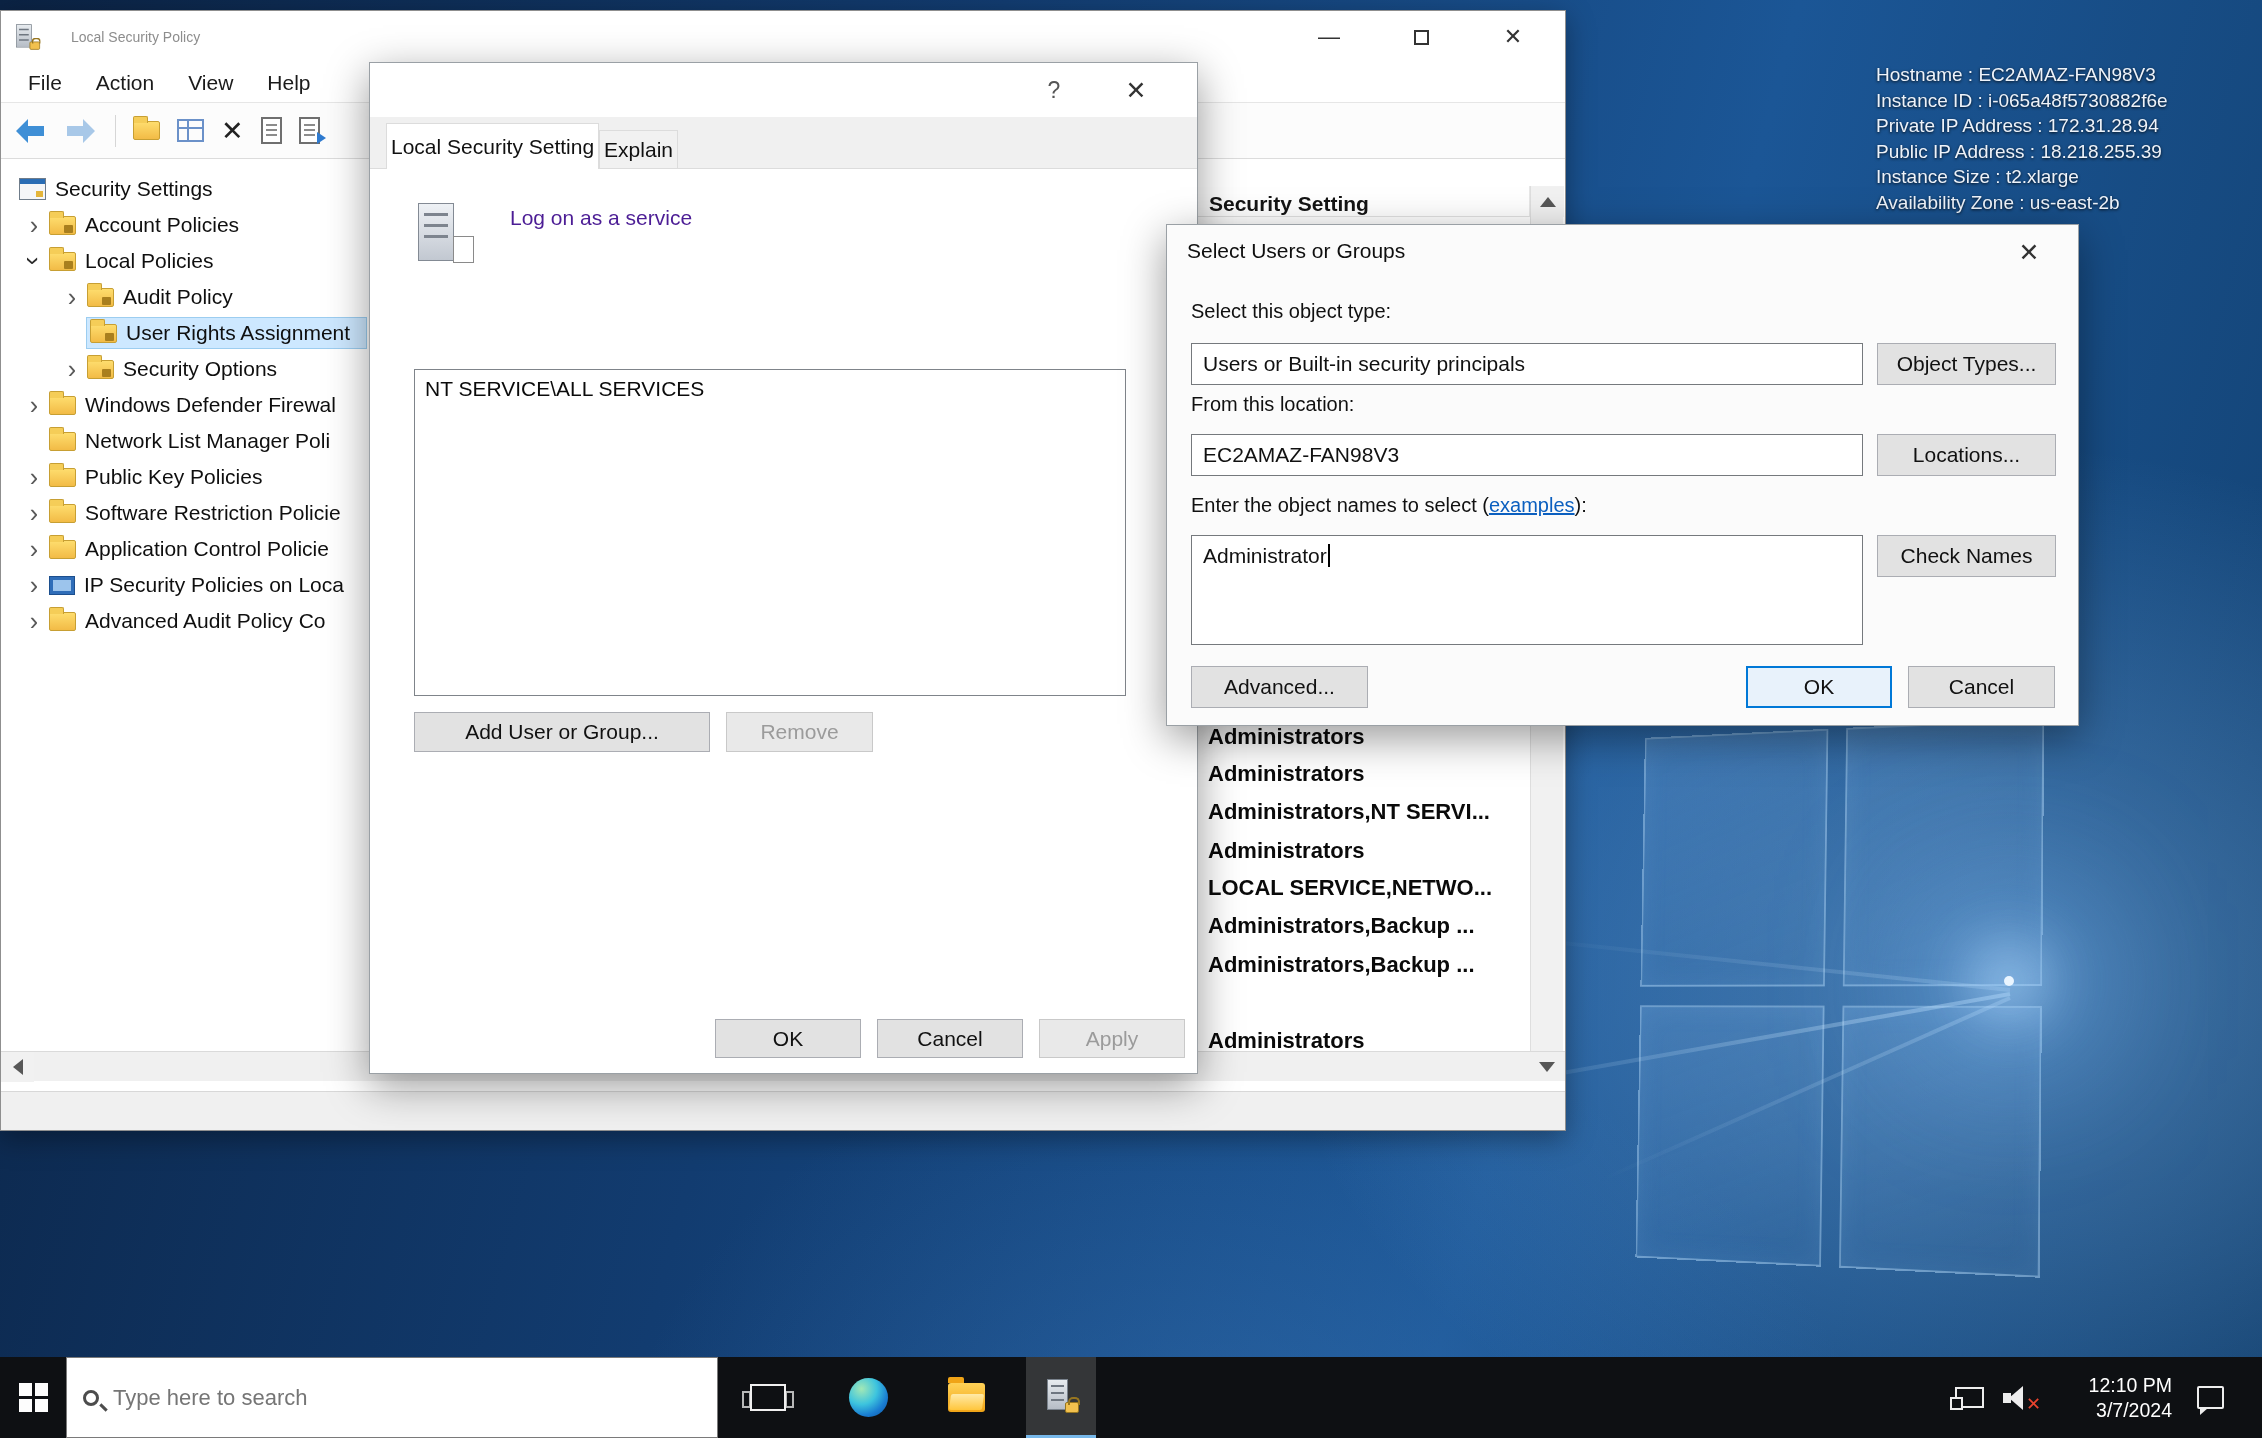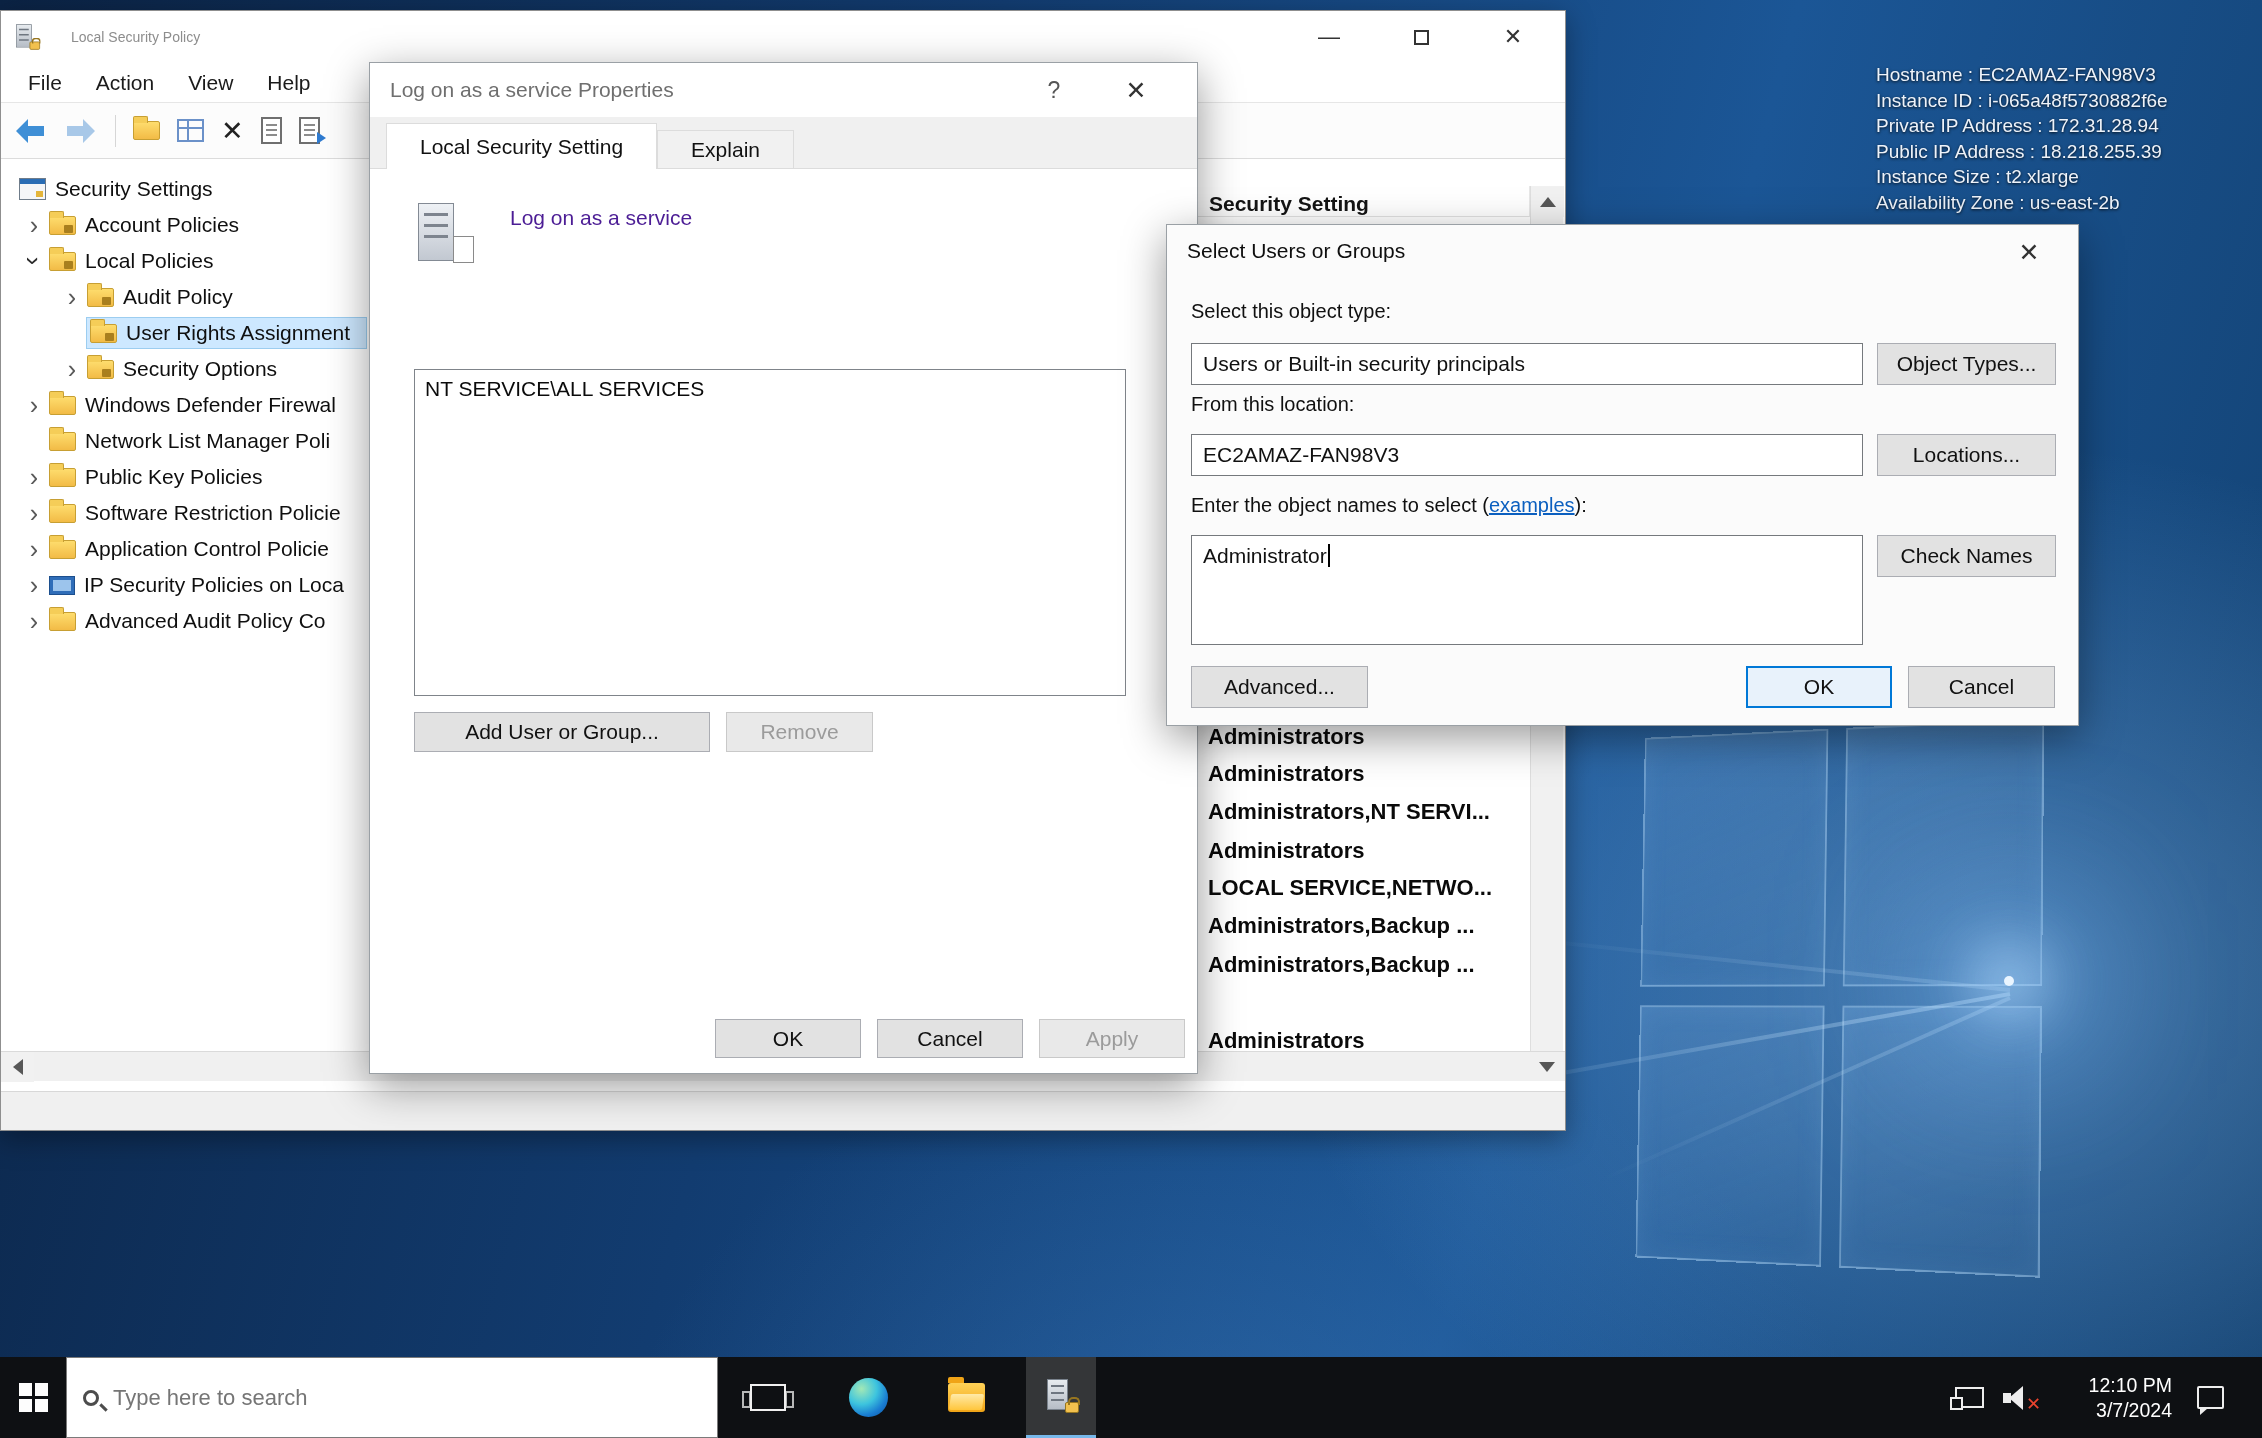--- a/index.html
+++ b/index.html
@@ -90,21 +90,21 @@
 
   
   .dialog { position:absolute; background:#fff; border:1px solid #9aa0a5; box-shadow:0 12px 40px rgba(0,0,0,.4); }
   .dlg-title { position:absolute; left:0; right:0; top:0; height:54px; display:flex; align-items:center; padding-left:20px; font-size:21px; }
   .dlg-close { position:absolute; top:0; width:66px; height:54px; display:flex; align-items:center; justify-content:center; font-size:25px; color:#333; }
   .dlg-help { position:absolute; top:0; width:50px; height:54px; display:flex; align-items:center; justify-content:center; font-size:23px; color:#555; }
 
   .props-dialog { left:369px; top:62px; width:829px; height:1012px; z-index:20; }
   .props-dialog .dlg-title { color:#6f6f6f; }
   .tabstrip { position:absolute; left:0; right:0; top:54px; height:52px; background:#f0f0f0; border-bottom:1px solid #dcdcdc; display:flex; align-items:flex-end; padding-left:16px; }
-  .tab { font-size:21px; color:#111; display:flex; align-items:center; padding:0 33px; }
+  .tab { font-size:21px; color:#111; display:flex; align-items:center; padding:0 4px; }
   .tab.active { height:46px; background:#fff; border:1px solid #dcdcdc; border-bottom:none; position:relative; z-index:2; margin-bottom:-1px; }
   .tab.inactive { height:38px; background:#f1f1f1; border:1px solid #dcdcdc; border-bottom:none; }
   .page { position:absolute; left:0; right:0; top:106px; bottom:0; background:#fff; }
 
   .server-icon { position:absolute; left:48px; top:140px; width:56px; height:60px; }
   .server-icon .tower { position:absolute; left:0; top:0; width:36px; height:58px; background:linear-gradient(#eef1f5,#c2c8d1); border:1px solid #838a94; }
   .server-icon .tower::before { content:""; position:absolute; left:5px; top:9px; width:24px; height:3px; background:#7d848e; box-shadow:0 11px 0 #7d848e, 0 22px 0 #7d848e; }
   .server-icon .sheet { position:absolute; right:0; bottom:0; width:21px; height:27px; background:#fff; border:1px solid #8a8a8a; }
   .policy-name { position:absolute; left:140px; top:143px; font-size:21px; color:#4c1d95; }
   .members-box { position:absolute; left:44px; top:306px; width:712px; height:327px; background:#fff; border:1px solid #7f848a; padding:7px 10px; }
@@ -330,23 +330,20 @@
         <span class="tri-left"></span>
       </div>
     <div class="down-box">
         <span class="tri-down"></span>
       </div>
   </div>
   <div class="bottom-strip"></div>
 </div>
 
 <div class="dialog props-dialog">
-  <div class="dlg-title">
-    <span>Log on as a service Properties</span>
-  </div>
   <div class="dlg-help" style="right:118px">
       <span>?</span>
     </div>
   <div class="dlg-close" style="right:28px">
       <span>✕</span>
     </div>
 
   <div class="tabstrip">
     <div class="tab active">Local Security Setting</div>
     <div class="tab inactive">Explain</div>

